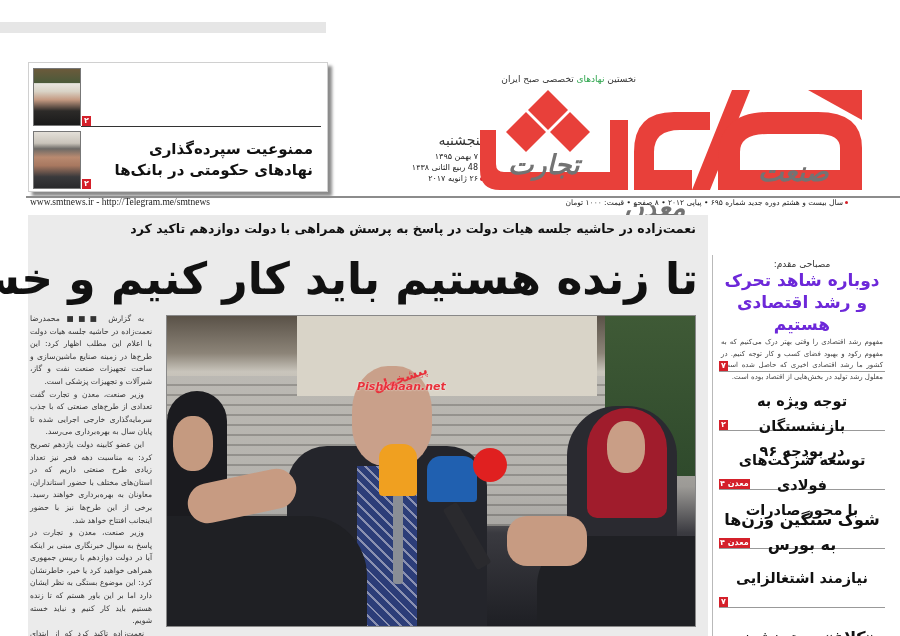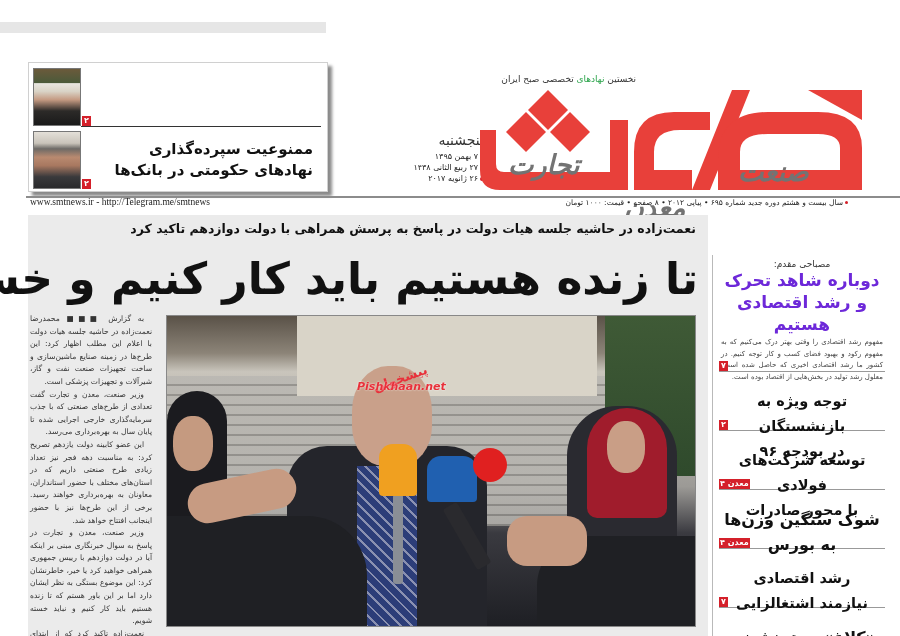--- a/index.html
+++ b/index.html
@@ -24,21 +24,21 @@
   .teaser-title { position: absolute; right: 10px; top: 8px; width: 230px; text-align: right; direction: rtl; font-size: 15px; font-weight: bold; line-height: 21px; color: #111; }
   .page-badge { position: absolute; background: #d4202a; color: #fff; font-size: 8px; font-weight: bold; line-height: 10px; text-align: center; height: 10px; min-width: 9px; padding: 0 1px; }
   .teaser .page-badge { left: 49px; bottom: 0; }
 
   
   .masthead { position: absolute; left: 478px; top: 62px; width: 384px; height: 130px; }
   .tagline { position: absolute; left: 8px; top: 12px; width: 150px; font-size: 9px; direction: rtl; text-align: right; color: #333; white-space: nowrap; }
   .tagline .hl { color: #2aa34a; }
   .logo-svg { position: absolute; left: 0; top: 28px; }
   .logo-word { position: absolute; color: #737373; font-weight: bold; font-style: italic; font-size: 27px; direction: rtl; line-height: 30px; }
-  .logo-word.w1 { left: 260px; top: 95px; }
+  .logo-word.w1 { left: 280px; top: 95px; }
   .logo-word.w2 { left: 146px; top: 95px; margin-top: 36px; }
   .logo-word.w3 { left: 30px; top: 88px; }
 
   .dateblock { position: absolute; left: 398px; top: 132px; width: 86px; direction: rtl; text-align: right; }
   .weekday { font-size: 14px; color: #333; margin-bottom: 3px; }
   .date-line { font-size: 8px; line-height: 11px; color: #222; }
   .dot { display: inline-block; width: 4px; height: 4px; border-radius: 50%; background: #d4202a; margin-left: 2px; vertical-align: middle; }
 
   
   .rule-line { position: absolute; left: 26px; top: 196px; width: 874px; height: 2px; background: #8c8c8c; }
@@ -109,21 +109,21 @@
       <div>ممنوعیت سپرده‌گذاری</div>
       <div>نهادهای حکومتی در بانک‌ها</div>
     </div>
     <span class="page-badge">۲</span>
   </div>
 </div>
 
 <div class="dateblock">
   <div class="weekday">پنجشنبه</div>
   <div class="date-line"><span class="dot"></span><span>۷ بهمن ۱۳۹۵</span></div>
-  <div class="date-line"><span class="dot"></span><span>۲۷ ربیع الثانی ۱۴۳۸</span></div>
+  <div class="date-line"><span class="dot"></span><span>48 ربیع الثانی ۱۴۳۸</span></div>
   <div class="date-line"><span class="dot"></span><span>۲۶ ژانویه ۲۰۱۷</span></div>
 </div>
 
 <div class="masthead">
   <div class="tagline"><span>نخستین </span><span class="hl">نهادهای</span><span> تخصصی صبح ایران</span></div>
   <svg class="logo-svg" width="384" height="104" viewBox="0 0 384 104">
     <g fill="#e8403a">
 
       <path d="M2 40 L18 40 L18 74 Q18 82 26 82 L150 82 L150 100 L22 100 Q2 100 2 80 Z"></path>
       <rect x="132" y="30" width="18" height="70"></rect>
@@ -213,21 +213,20 @@
   <div class="side-item" style="top:236px; height:58px;">
     <div class="side-title heavy">
       <div>شوک سنگین وزن‌ها</div>
       <div>به بورس</div>
     </div>
     <span class="page-badge">معدن ۴</span>
   </div>
 
   <div class="side-item" style="top:295px; height:58px;">
     <div class="side-title">
-      <div>رشد اقتصادی</div>
       <div>نیازمند اشتغالزایی</div>
     </div>
     <span class="page-badge">۷</span>
   </div>
 
   <div class="side-item" style="top:354px; height:60px;">
     <div class="side-title heavy">
       <div>«کلاغ» و همنشینی</div>
       <div>طبیعت و زندگی شهری</div>
     </div>

